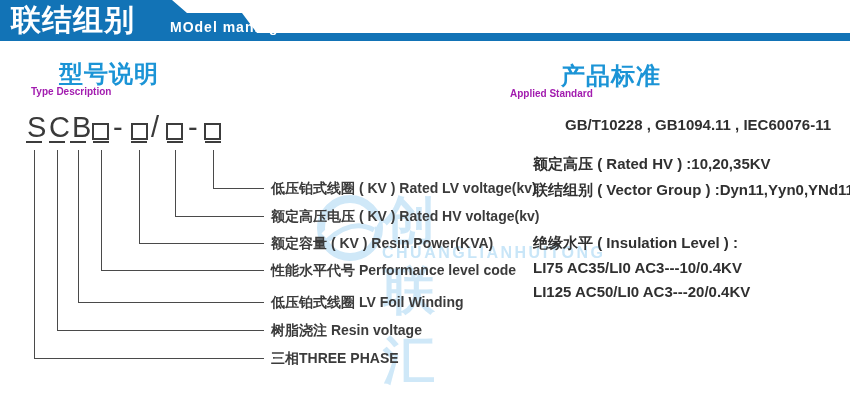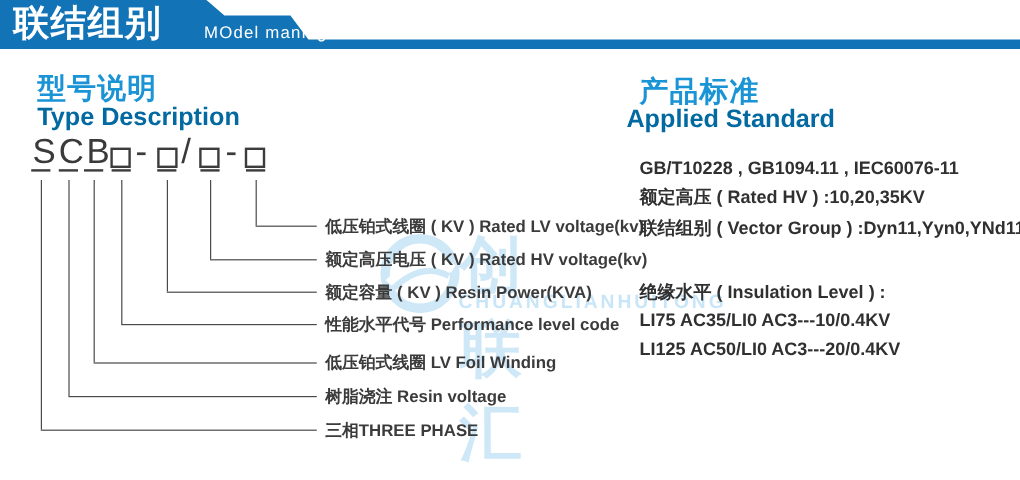--- a/index.html
+++ b/index.html
@@ -15,41 +15,41 @@
     background:#1273b6;
     clip-path:polygon(0 0,172px 0,187px 13px,242px 13px,257px 33px,850px 33px,850px 41px,0 41px);
     z-index:2;
   }
   .banner-title-cn {
     position:absolute; left:11px; top:0px; z-index:3;
     color:#ffffff; font-size:30px; font-weight:bold; letter-spacing:1px; line-height:40px;
   }
   .banner-title-en {
     position:absolute; left:146px; top:19px; z-index:3;
-    color:#ffffff; font-size:14px; font-weight:normal; letter-spacing:1px;padding-left:24px;
+    color:#ffffff; font-size:14px; font-weight:bold; letter-spacing:1px;padding-left:24px;
   }
   
   .watermark { position:absolute; z-index:0; }
   .wm-cn {
     position:absolute; left:383px; top:186px;
     font-size:52px; font-weight:bold; letter-spacing:2px; color:#cfe8f8;
   }
   .wm-en {
     position:absolute; left:382px; top:244px;
     font-size:16px; font-weight:bold; letter-spacing:2.5px; color:#c9e6f8;
   }
   .wm-logo { position:absolute; left:312px; top:190px; }
   
   .content { position:absolute; inset:0; z-index:1; }
-  .sec-heading-cn { position:absolute; font-size:24px; font-weight:bold; color:#1b94d6; letter-spacing:1px; }
-  .sec-heading-en { position:absolute; font-size:21px; font-weight:700; color:#0369a1; }
+  .sec-heading-cn { position:absolute; font-size:24px; font-weight:bold; color:#1b94d6; letter-spacing:1px;margin-left:28px; }
+  .sec-heading-en { position:absolute; font-size:10px; font-weight:700; color:#a21caf; }
   .left-heading-cn { left:31px; top:58px; }
   .left-heading-en { left:31px; top:86px; font-weight:600; }
   .right-heading-cn { left:533px; top:60px; }
-  .right-heading-en { left:522px; top:88px; }
+  .right-heading-en { left:510px; top:88px; }
 
   .code-char {
     position:absolute; top:112px; font-size:29px; font-weight:500; color:#3a3a3a; line-height:30px;
   }
   .code-box {
     position:absolute; top:123px; width:17px; height:17px;
     border:2px solid #3c3c3c; background:transparent;
   }
   .code-underline {
     position:absolute; top:141px; width:16px; height:2px; background:#3c3c3c;
@@ -126,21 +126,21 @@
     <div class="code-label" style="top:208px;">额定高压电压 ( KV ) Rated HV voltage(kv)</div>
     <div class="code-label" style="top:235px;">额定容量 ( KV ) Resin Power(KVA)</div>
     <div class="code-label" style="top:262px;">性能水平代号 Performance level code</div>
     <div class="code-label" style="top:294px;">低压铂式线圈 LV Foil Winding</div>
     <div class="code-label" style="top:322px;">树脂浇注 Resin voltage</div>
     <div class="code-label" style="top:350px;">三相THREE PHASE</div>
 
     <div class="sec-heading-cn right-heading-cn">产品标准</div>
     <div class="sec-heading-en right-heading-en">Applied Standard</div>
 
-    <div class="std-line" style="top:132px;">GB/T10228 , GB1094.11 , IEC60076-11</div>
+    <div class="std-line" style="top:116px;margin-left:32px;">GB/T10228 , GB1094.11 , IEC60076-11</div>
     <div class="std-line" style="top:155px;">额定高压 ( Rated HV ) :10,20,35KV</div>
     <div class="std-line" style="top:181px;">联结组别 ( Vector Group ) :Dyn11,Yyn0,YNd11,Yd11</div>
     <div class="std-line" style="top:234px;">绝缘水平 ( Insulation Level ) :</div>
     <div class="std-line" style="top:259px;">LI75 AC35/LI0 AC3---10/0.4KV</div>
     <div class="std-line" style="top:283px;">LI125 AC50/LI0 AC3---20/0.4KV</div>
   </div>
 
 </div>
 
 </body></html>

